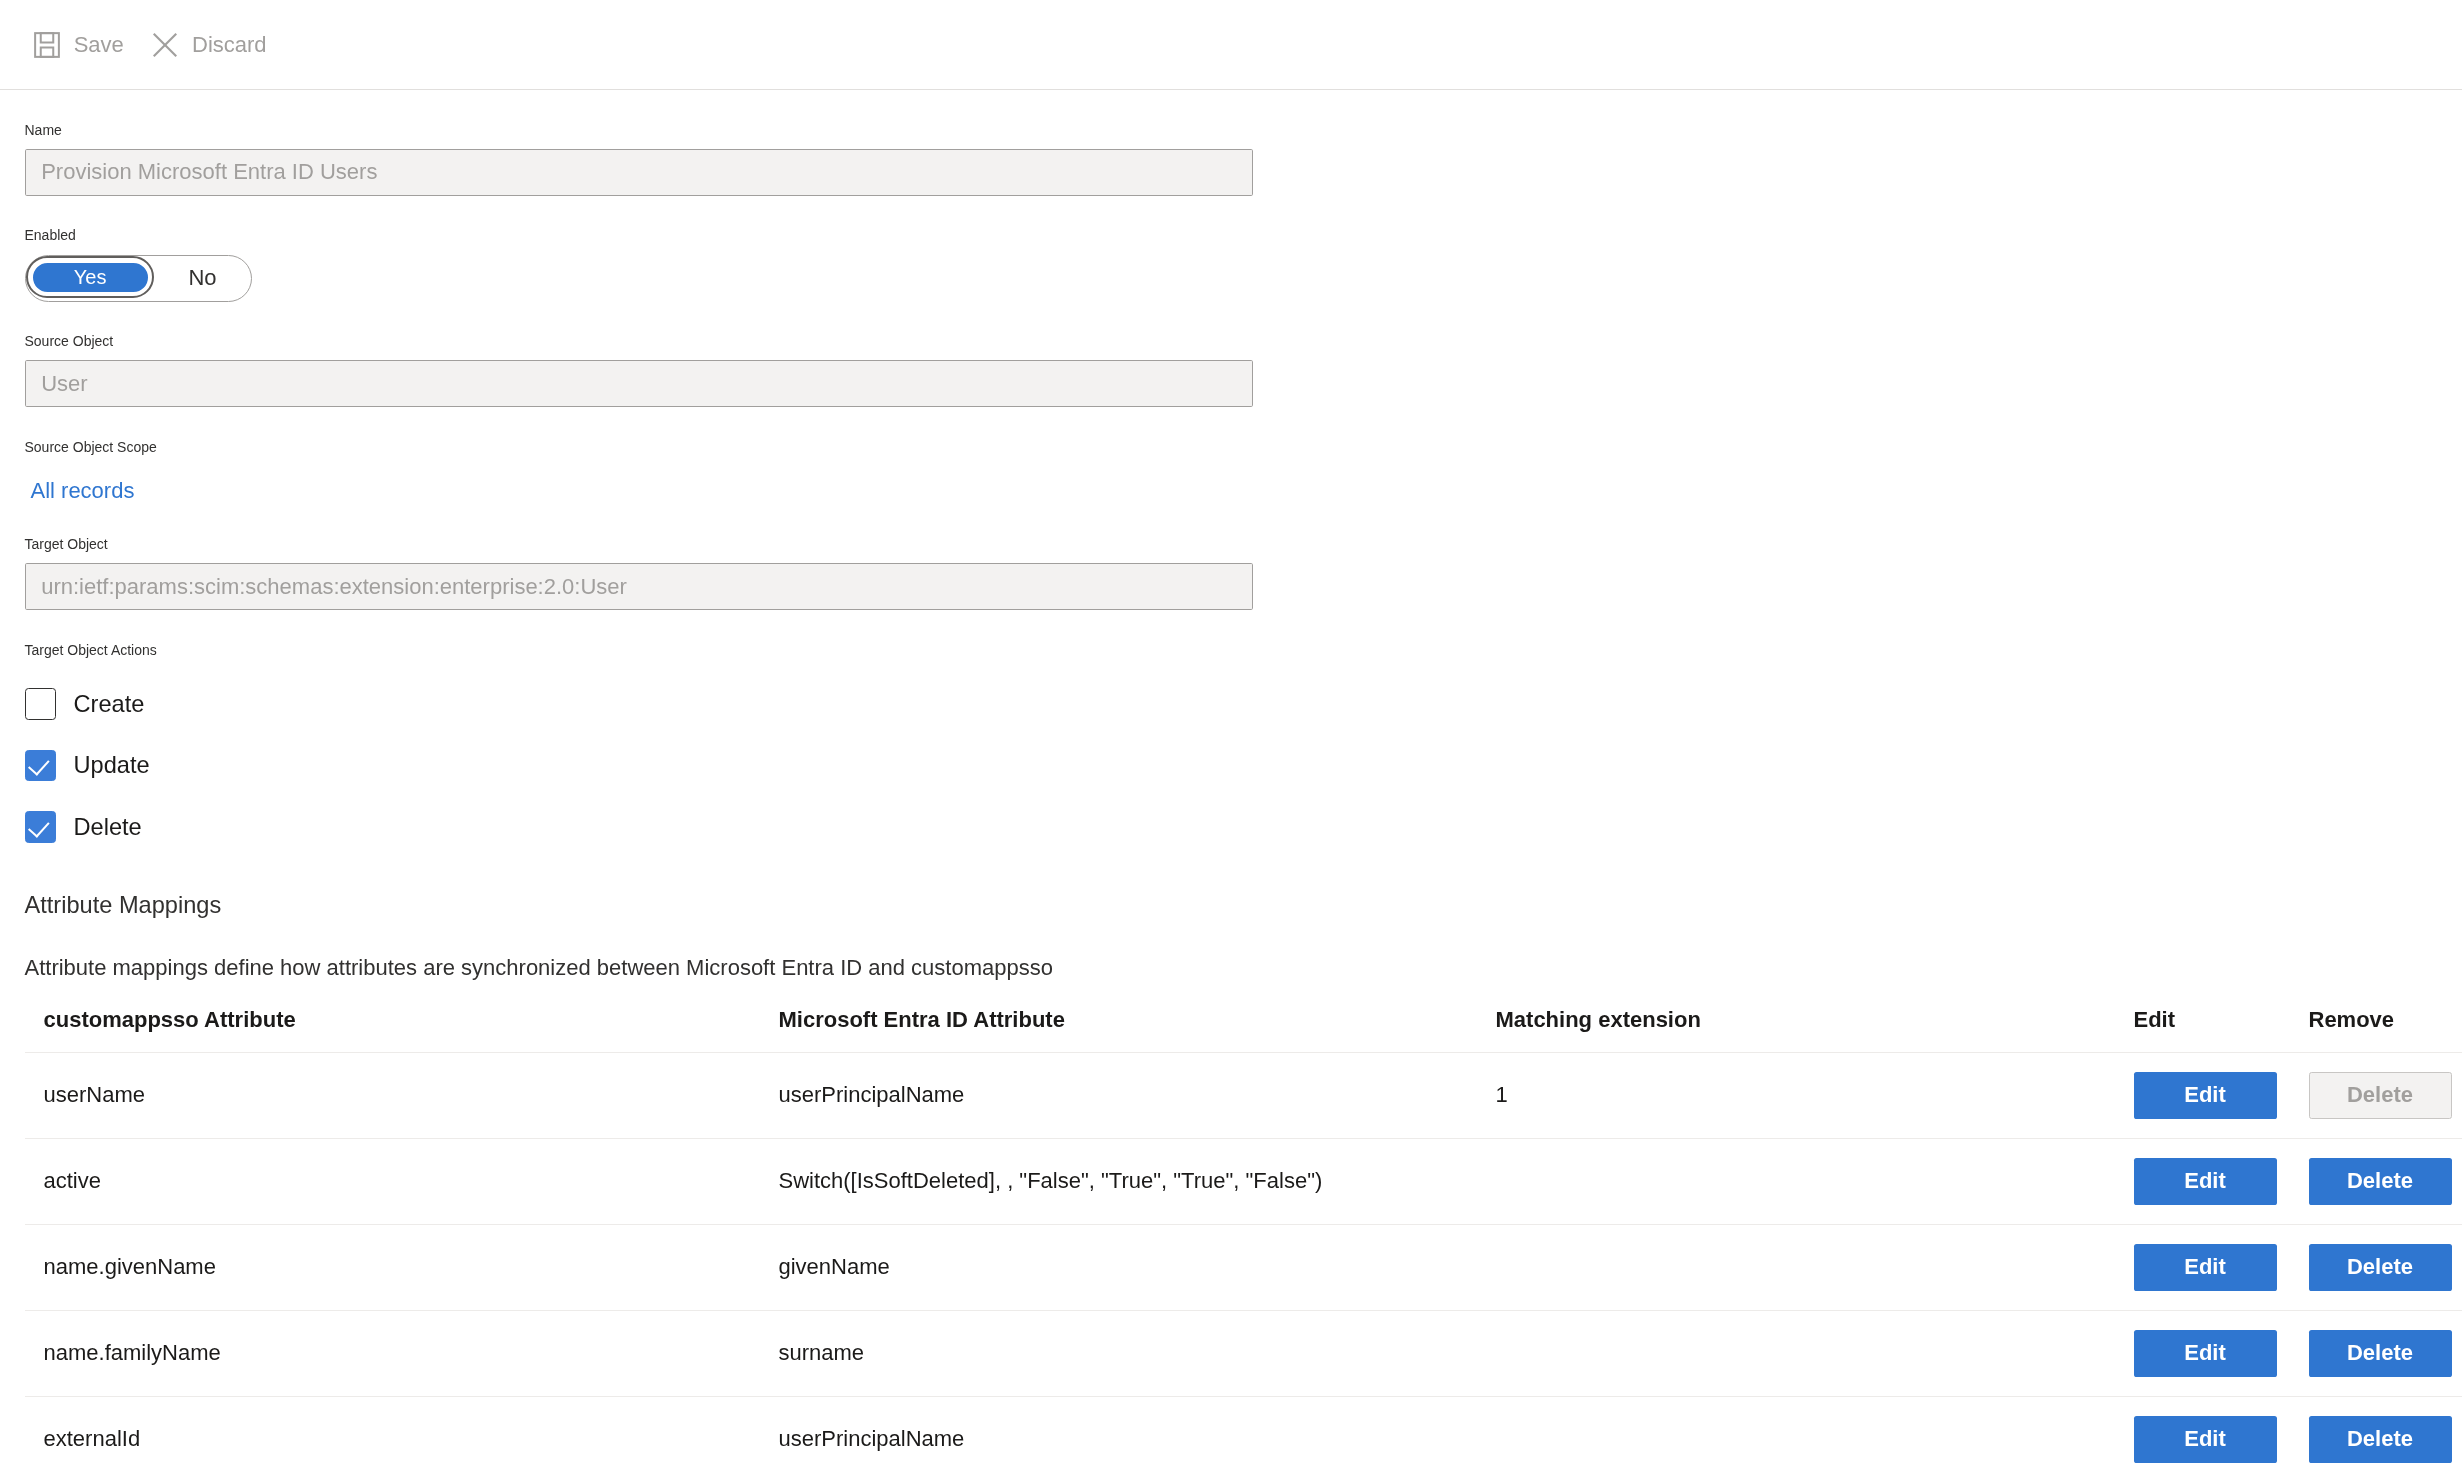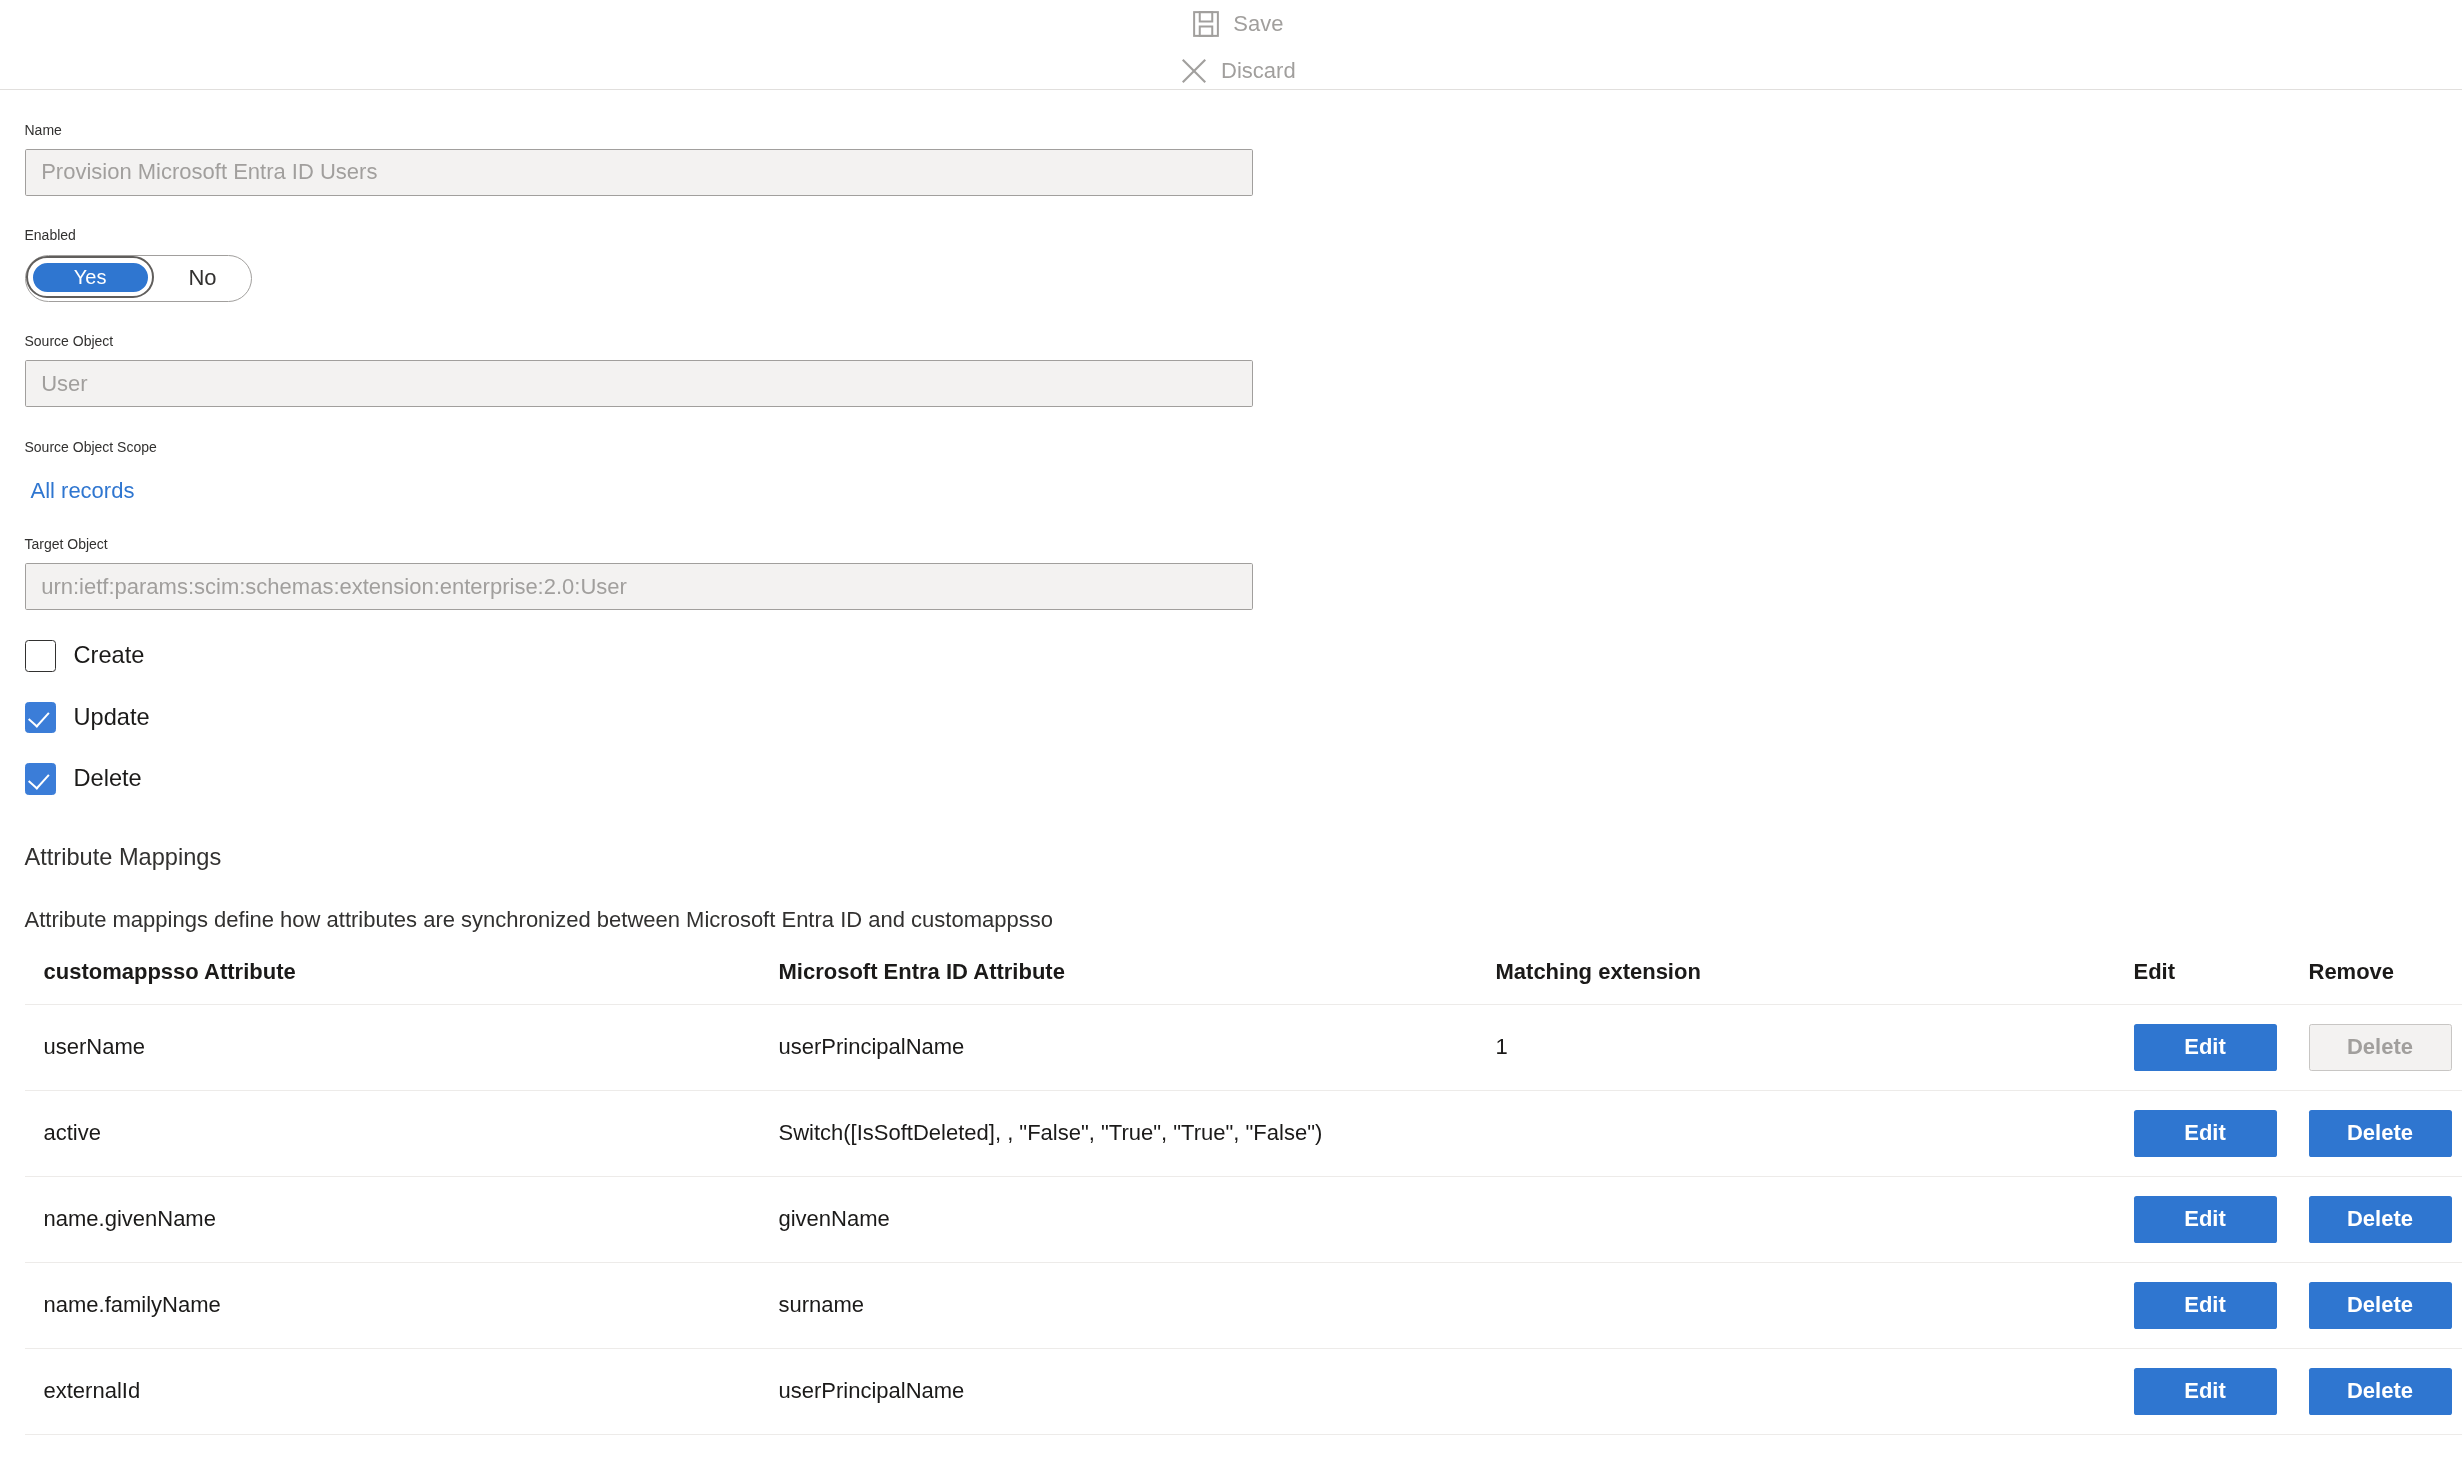--- a/index.html
+++ b/index.html
@@ -19,21 +19,20 @@
     position: relative;
   }
 
   
   .commandbar {
     height: 90px;
     display: flex;
     align-items: center;
     padding-left: 24.5px;
     border-bottom: 1.7px solid #e1dfdd;
-    flex-direction: column;
   }
   .cmd-btn {
     display: flex;
     align-items: center;
     gap: 12.2px;
     padding: 8.7px 19px 8.7px 7px;
     background: transparent;
     border: none;
     cursor: default;
     font-family: "Liberation Sans", sans-serif;
@@ -277,20 +276,21 @@
 
   
   <div class="field-label">Source Object Scope</div>
   <a class="link scope-link">All records</a>
 
   
   <div class="field-label">Target Object</div>
   <div class="textbox">urn:ietf:params:scim:schemas:extension:enterprise:2.0:User</div>
 
   
+  <div class="field-label">Target Object Actions</div>
 
   <div class="checkrow">
     <span class="cbox unchecked"></span>
     <span class="cb-label">Create</span>
   </div>
   <div class="checkrow">
     <span class="cbox checked"></span>
     <span class="cb-label">Update</span>
   </div>
   <div class="checkrow">

